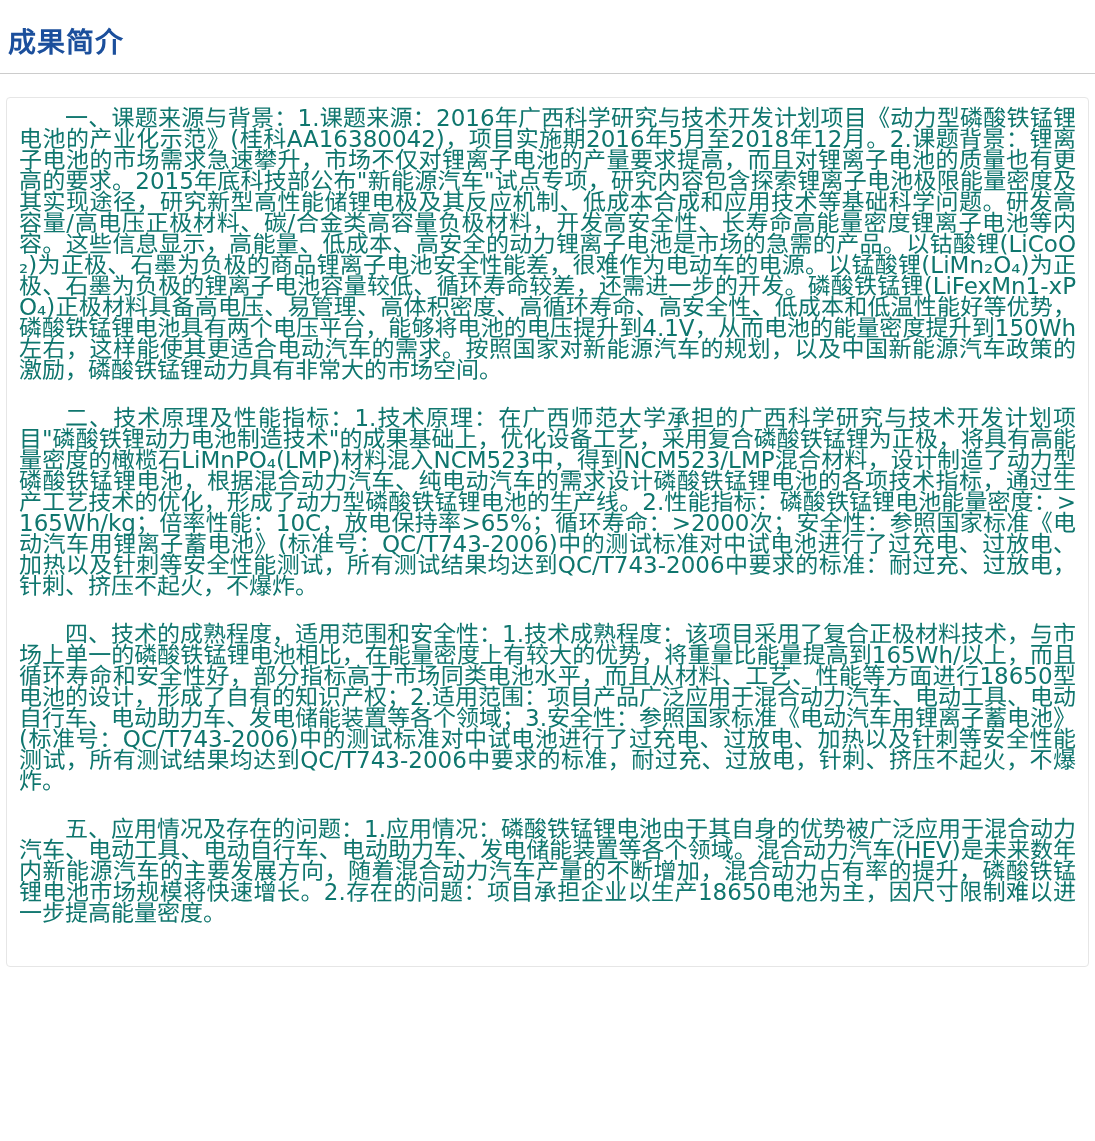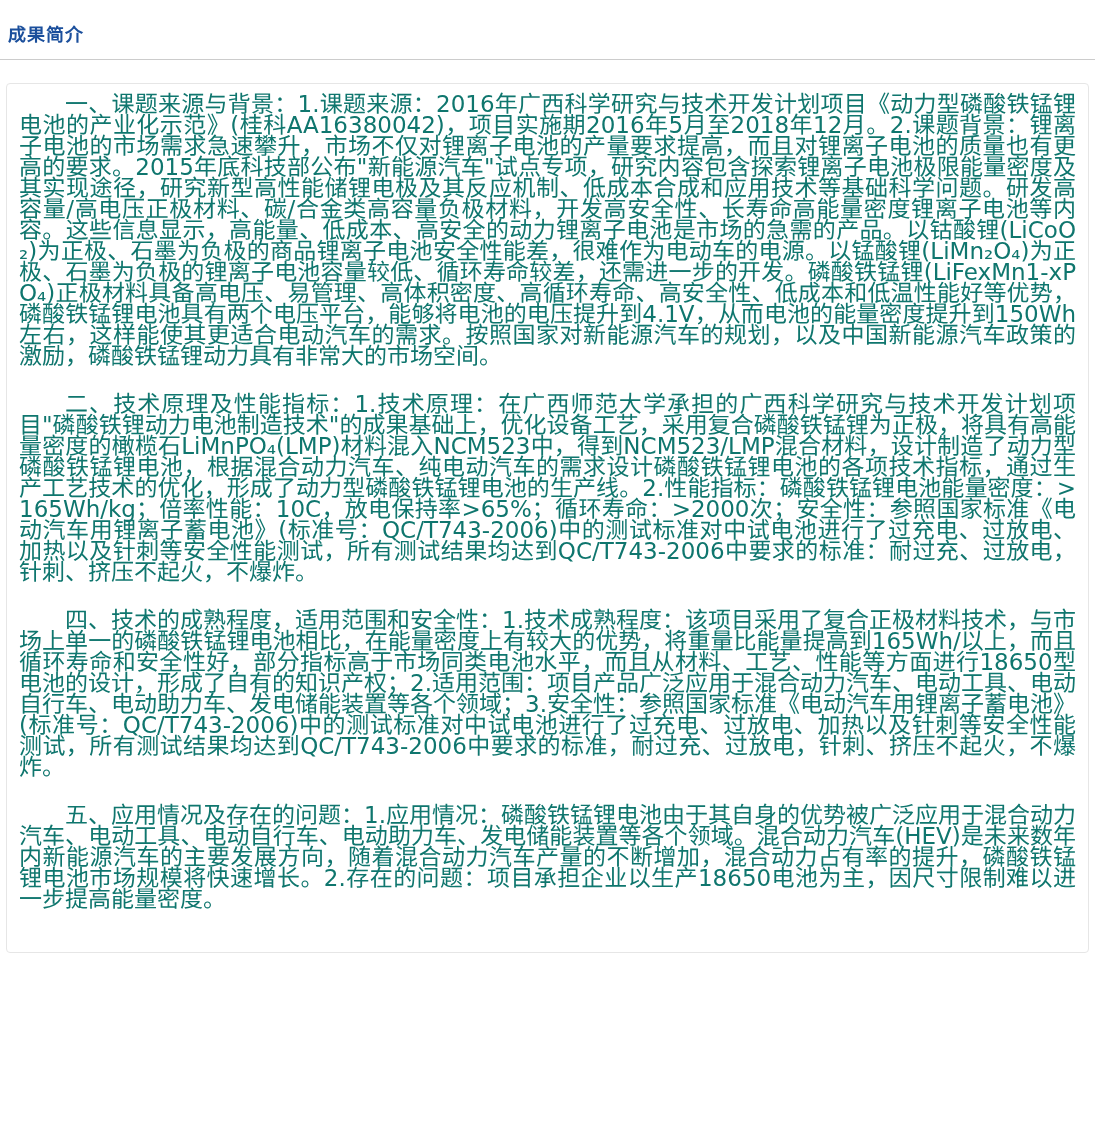--- a/index.html
+++ b/index.html
@@ -8,21 +8,21 @@
     background: #ffffff;
     font-family: "DejaVu Sans", sans-serif;
   }
   .page {
     width: 1095px;
     margin: 0 auto;
     background: #ffffff;
   }
   .page-title {
     color: #1b4f9c;
-    font-size: 18px;
+    font-size: 28px;
     font-weight: bold;
     margin: 0;
     padding: 20px 0 13px 8px;
     letter-spacing: 1px;
   }
   .title-divider {
     border: none;
     border-top: 1px solid #cccccc;
     margin: 0;
     height: 0;

